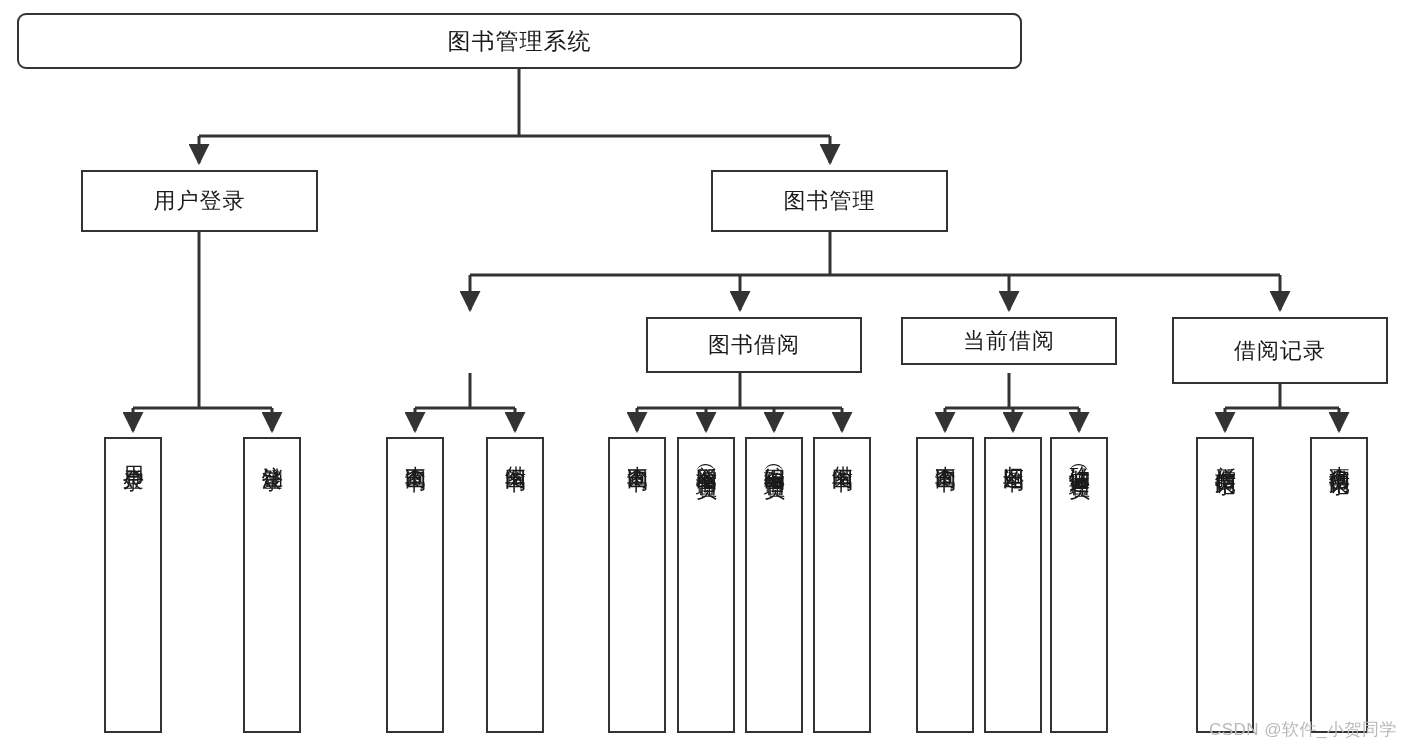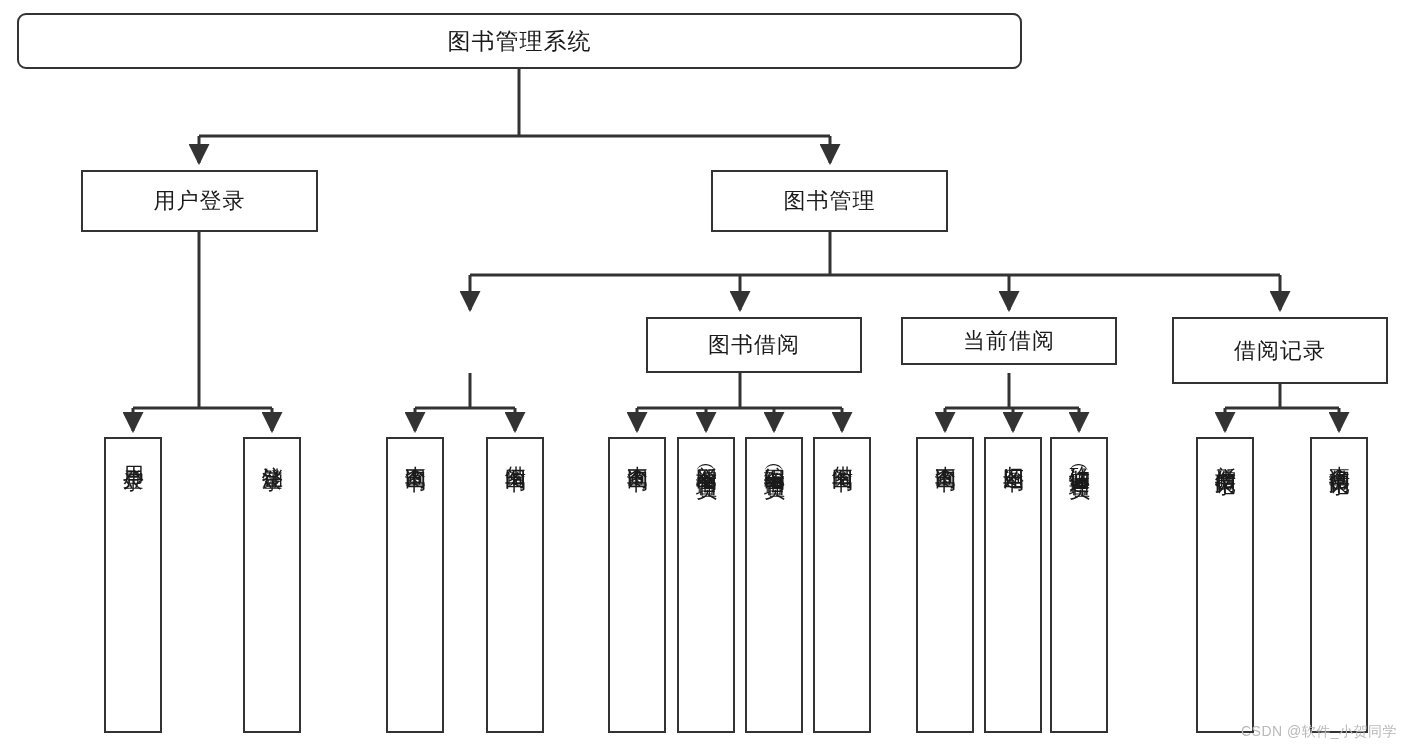--- a/index.html
+++ b/index.html
@@ -53,21 +53,21 @@
     display: block;
   }
   .node.root {
     font-size: 23px;
     border-radius: 9px;
   }
   #watermark {
     position: absolute;
     right: 8px;
     bottom: 6px;
-    font-size: 14px;
+    font-size: 17px;
     color: #b9b9b9;
     letter-spacing: 0.5px;
     white-space: nowrap;
   }
 </style>
 </head>
 <body>
 
 <div id="canvas">
 

